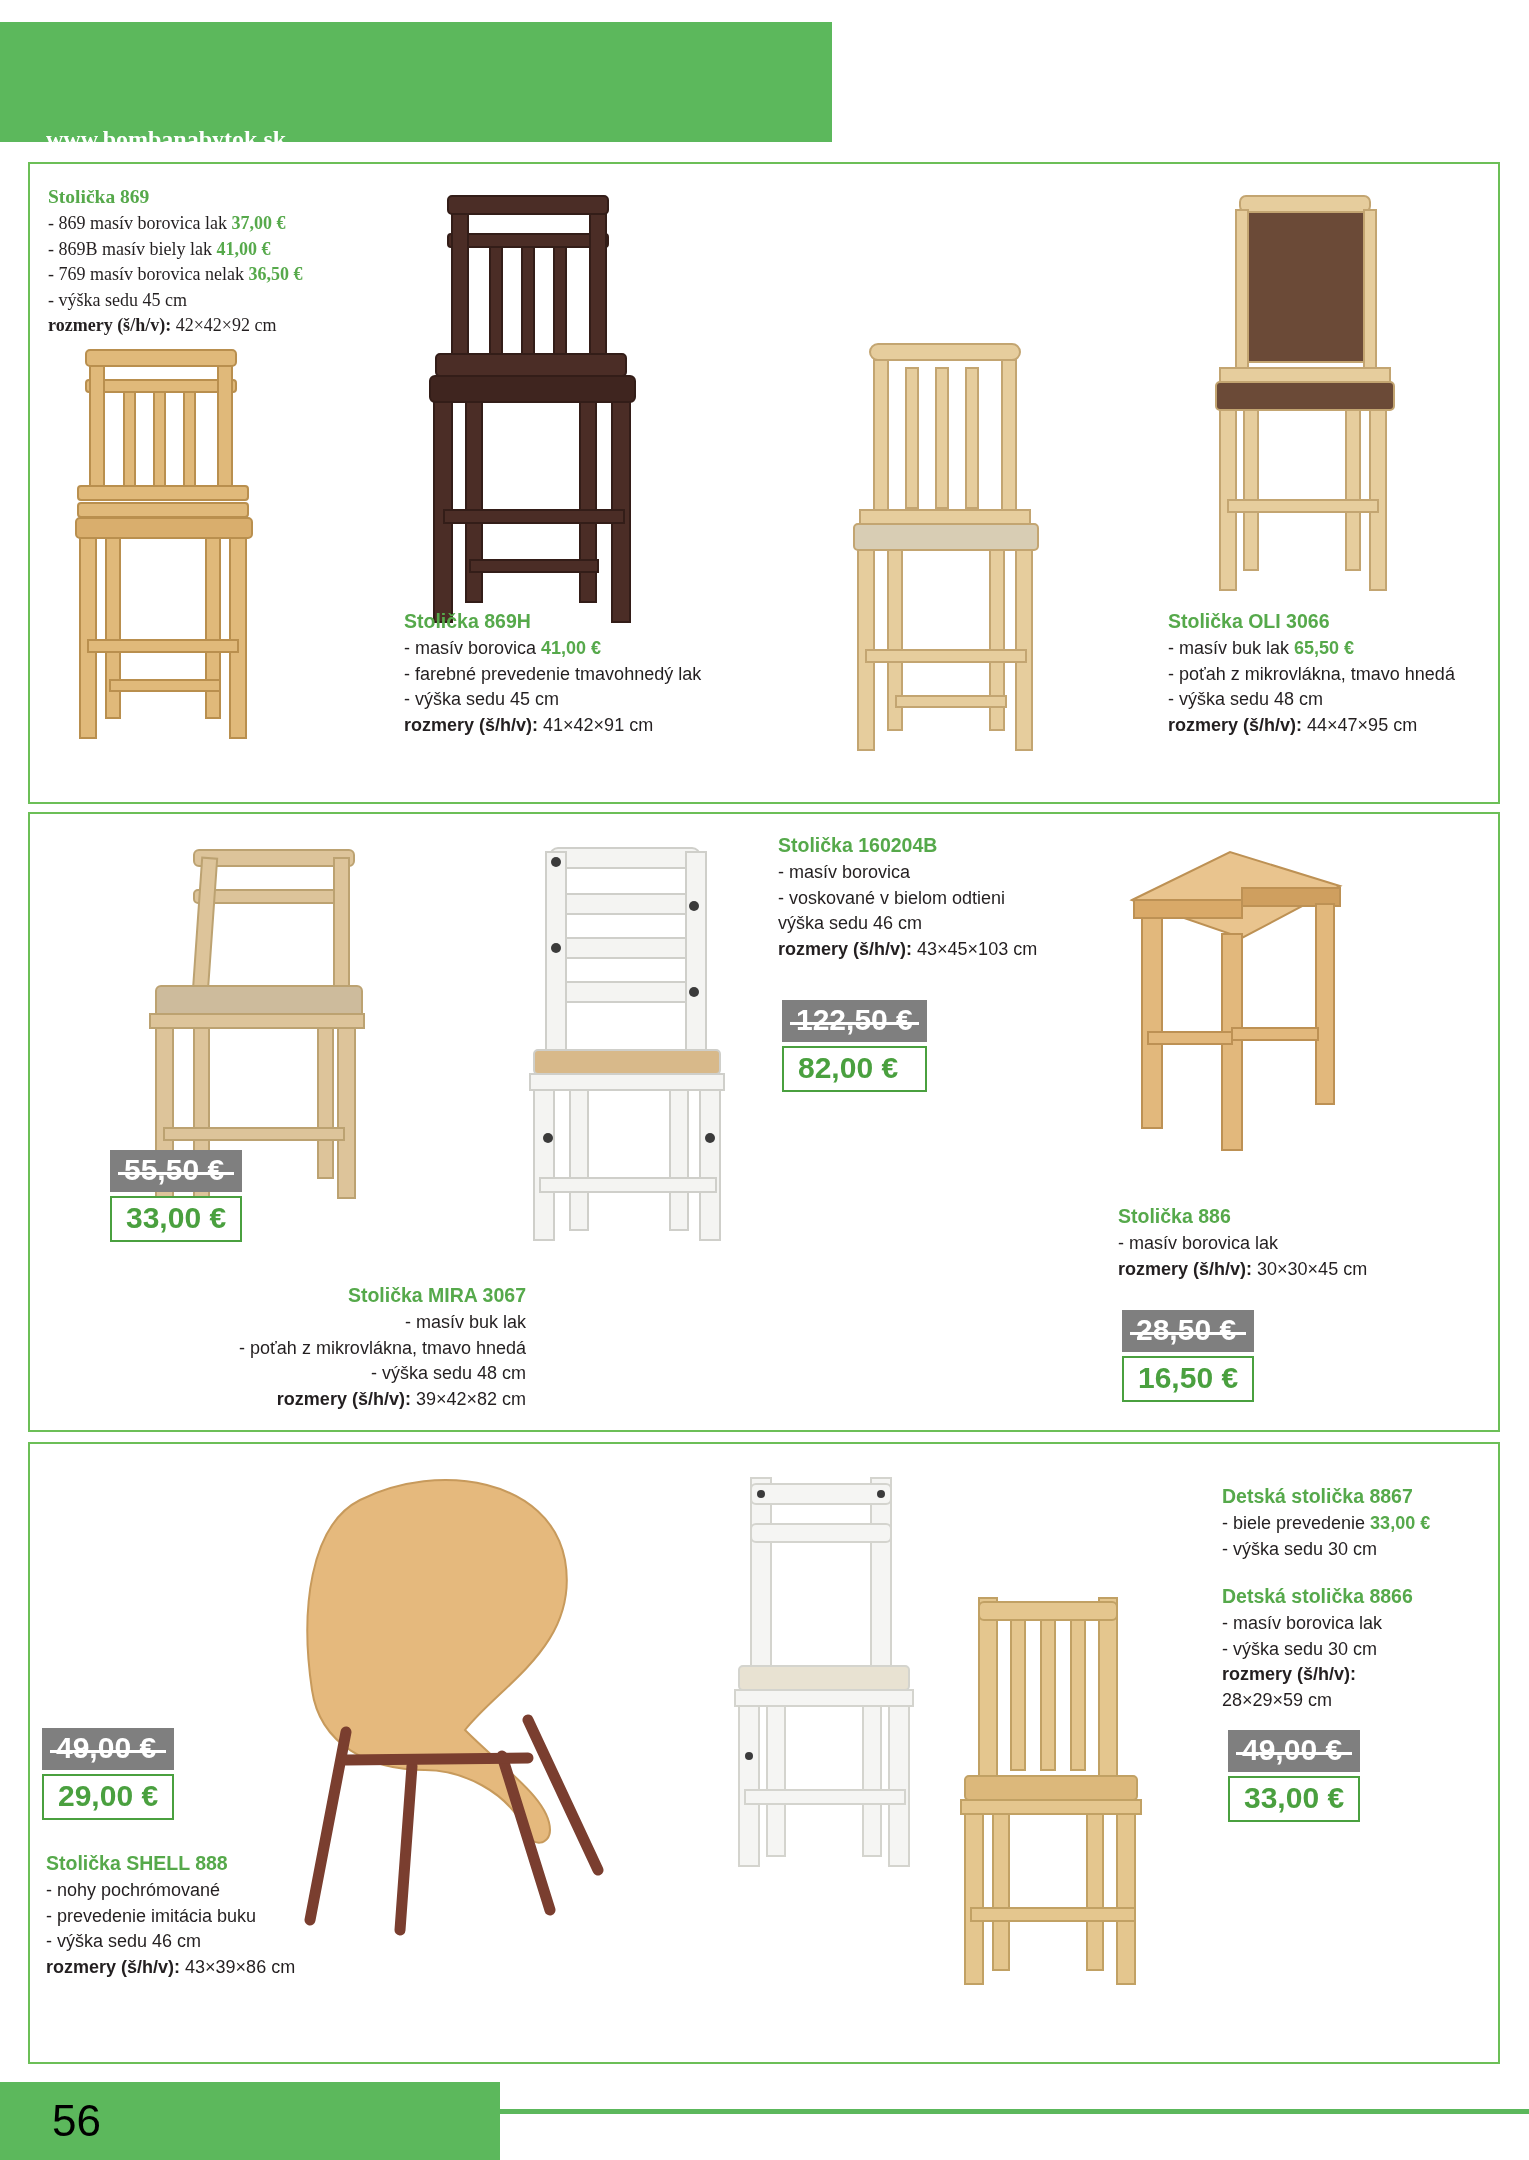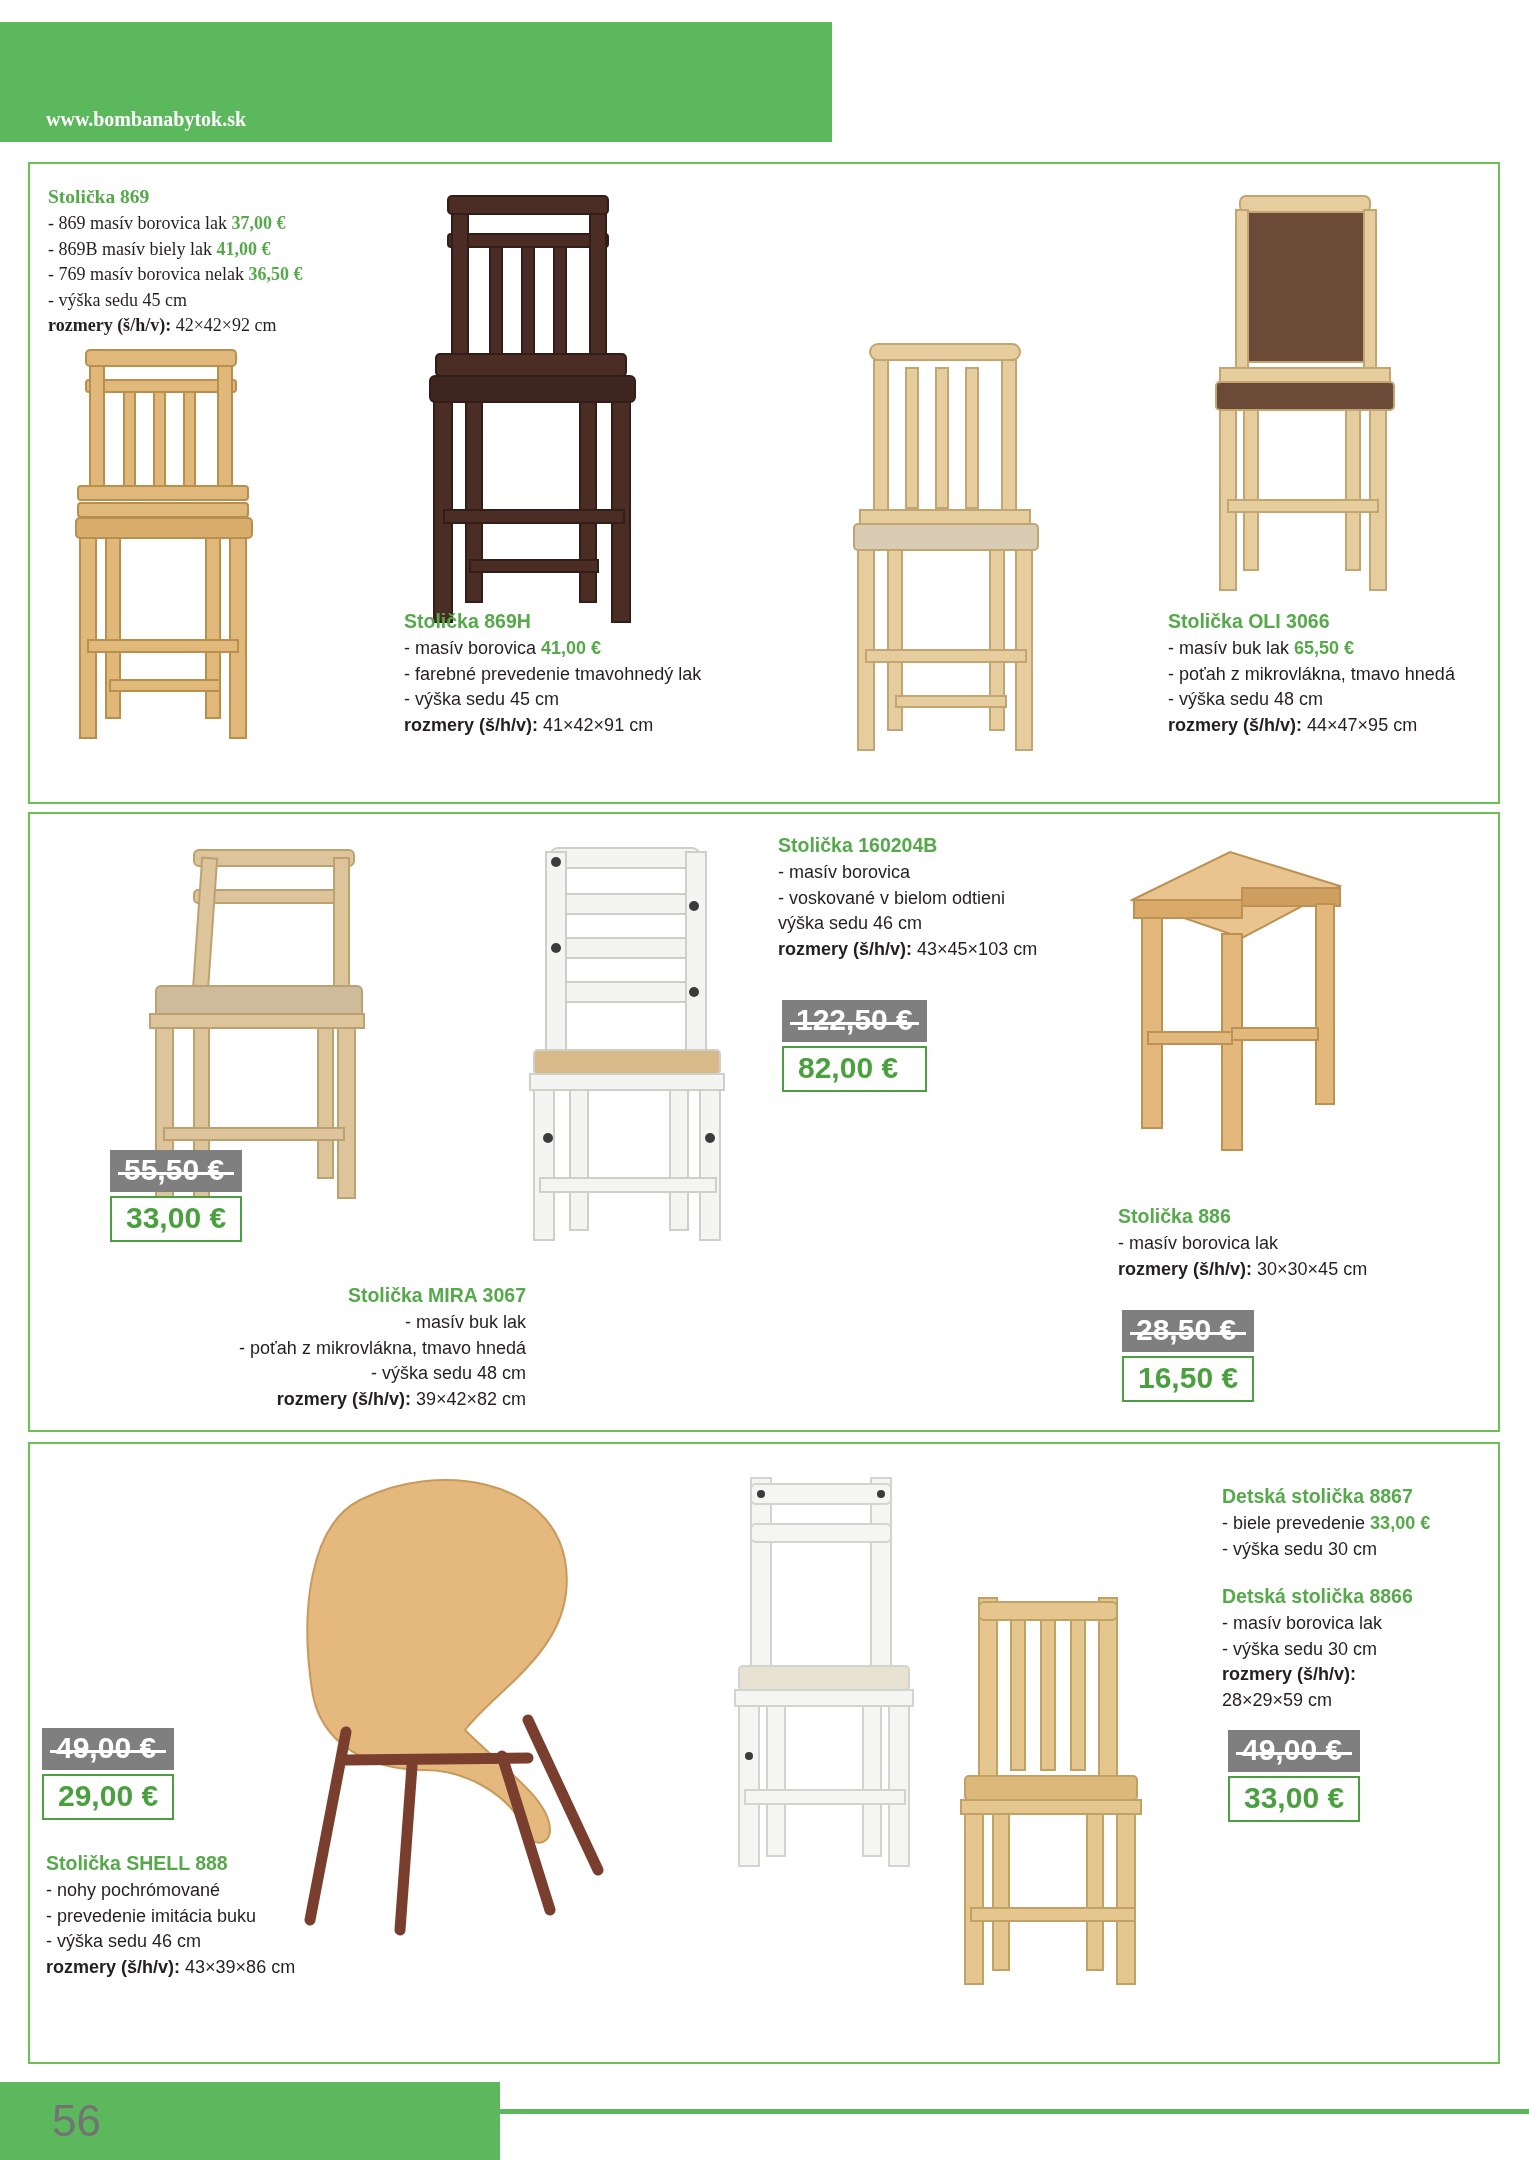--- a/index.html
+++ b/index.html
@@ -16,22 +16,22 @@
   .header-band {
     position:absolute; left:0; top:22px; width:832px; height:120px;
     background:#5cb85c;
   }
   .header-title {
     position:absolute; left:42px; top:42px;
     font-size:52px; font-weight:400; color:#ffffff; letter-spacing:0.5px;
     white-space:nowrap;
   }
   .header-url {
-    position:absolute; left:46px; top:108px;
-    font-size:20px; font-weight:bold; color:#ffffff;
+    position:absolute; left:46px; top:126px;
+    font-size:24px; font-weight:bold; color:#ffffff;
     font-family:"Liberation Serif", serif;
     letter-spacing:0px;
   }
 
   
   .section {
     position:absolute;
     border:2px solid #6cbf57;
     background:#ffffff;
   }
@@ -67,21 +67,21 @@
   .tagwrap { position:absolute; }
   .tagwrap .tag { position:relative; display:block; }
 
   
   .footer-bar {
     position:absolute; left:0; bottom:0; width:500px; height:78px;
     background:#5cb85c;
   }
   .footer-num {
     position:absolute; left:52px; bottom:14px;
-    font-size:44px; color:#737373; font-weight:400;
+    font-size:44px; color:#000000; font-weight:400;
   }
   .footer-rule {
     position:absolute; left:500px; bottom:46px; width:1029px; height:5px;
     background:#5cb85c;
   }
 
   
   .pic { position:absolute; }
   .pic svg { display:block; }
 </style>

